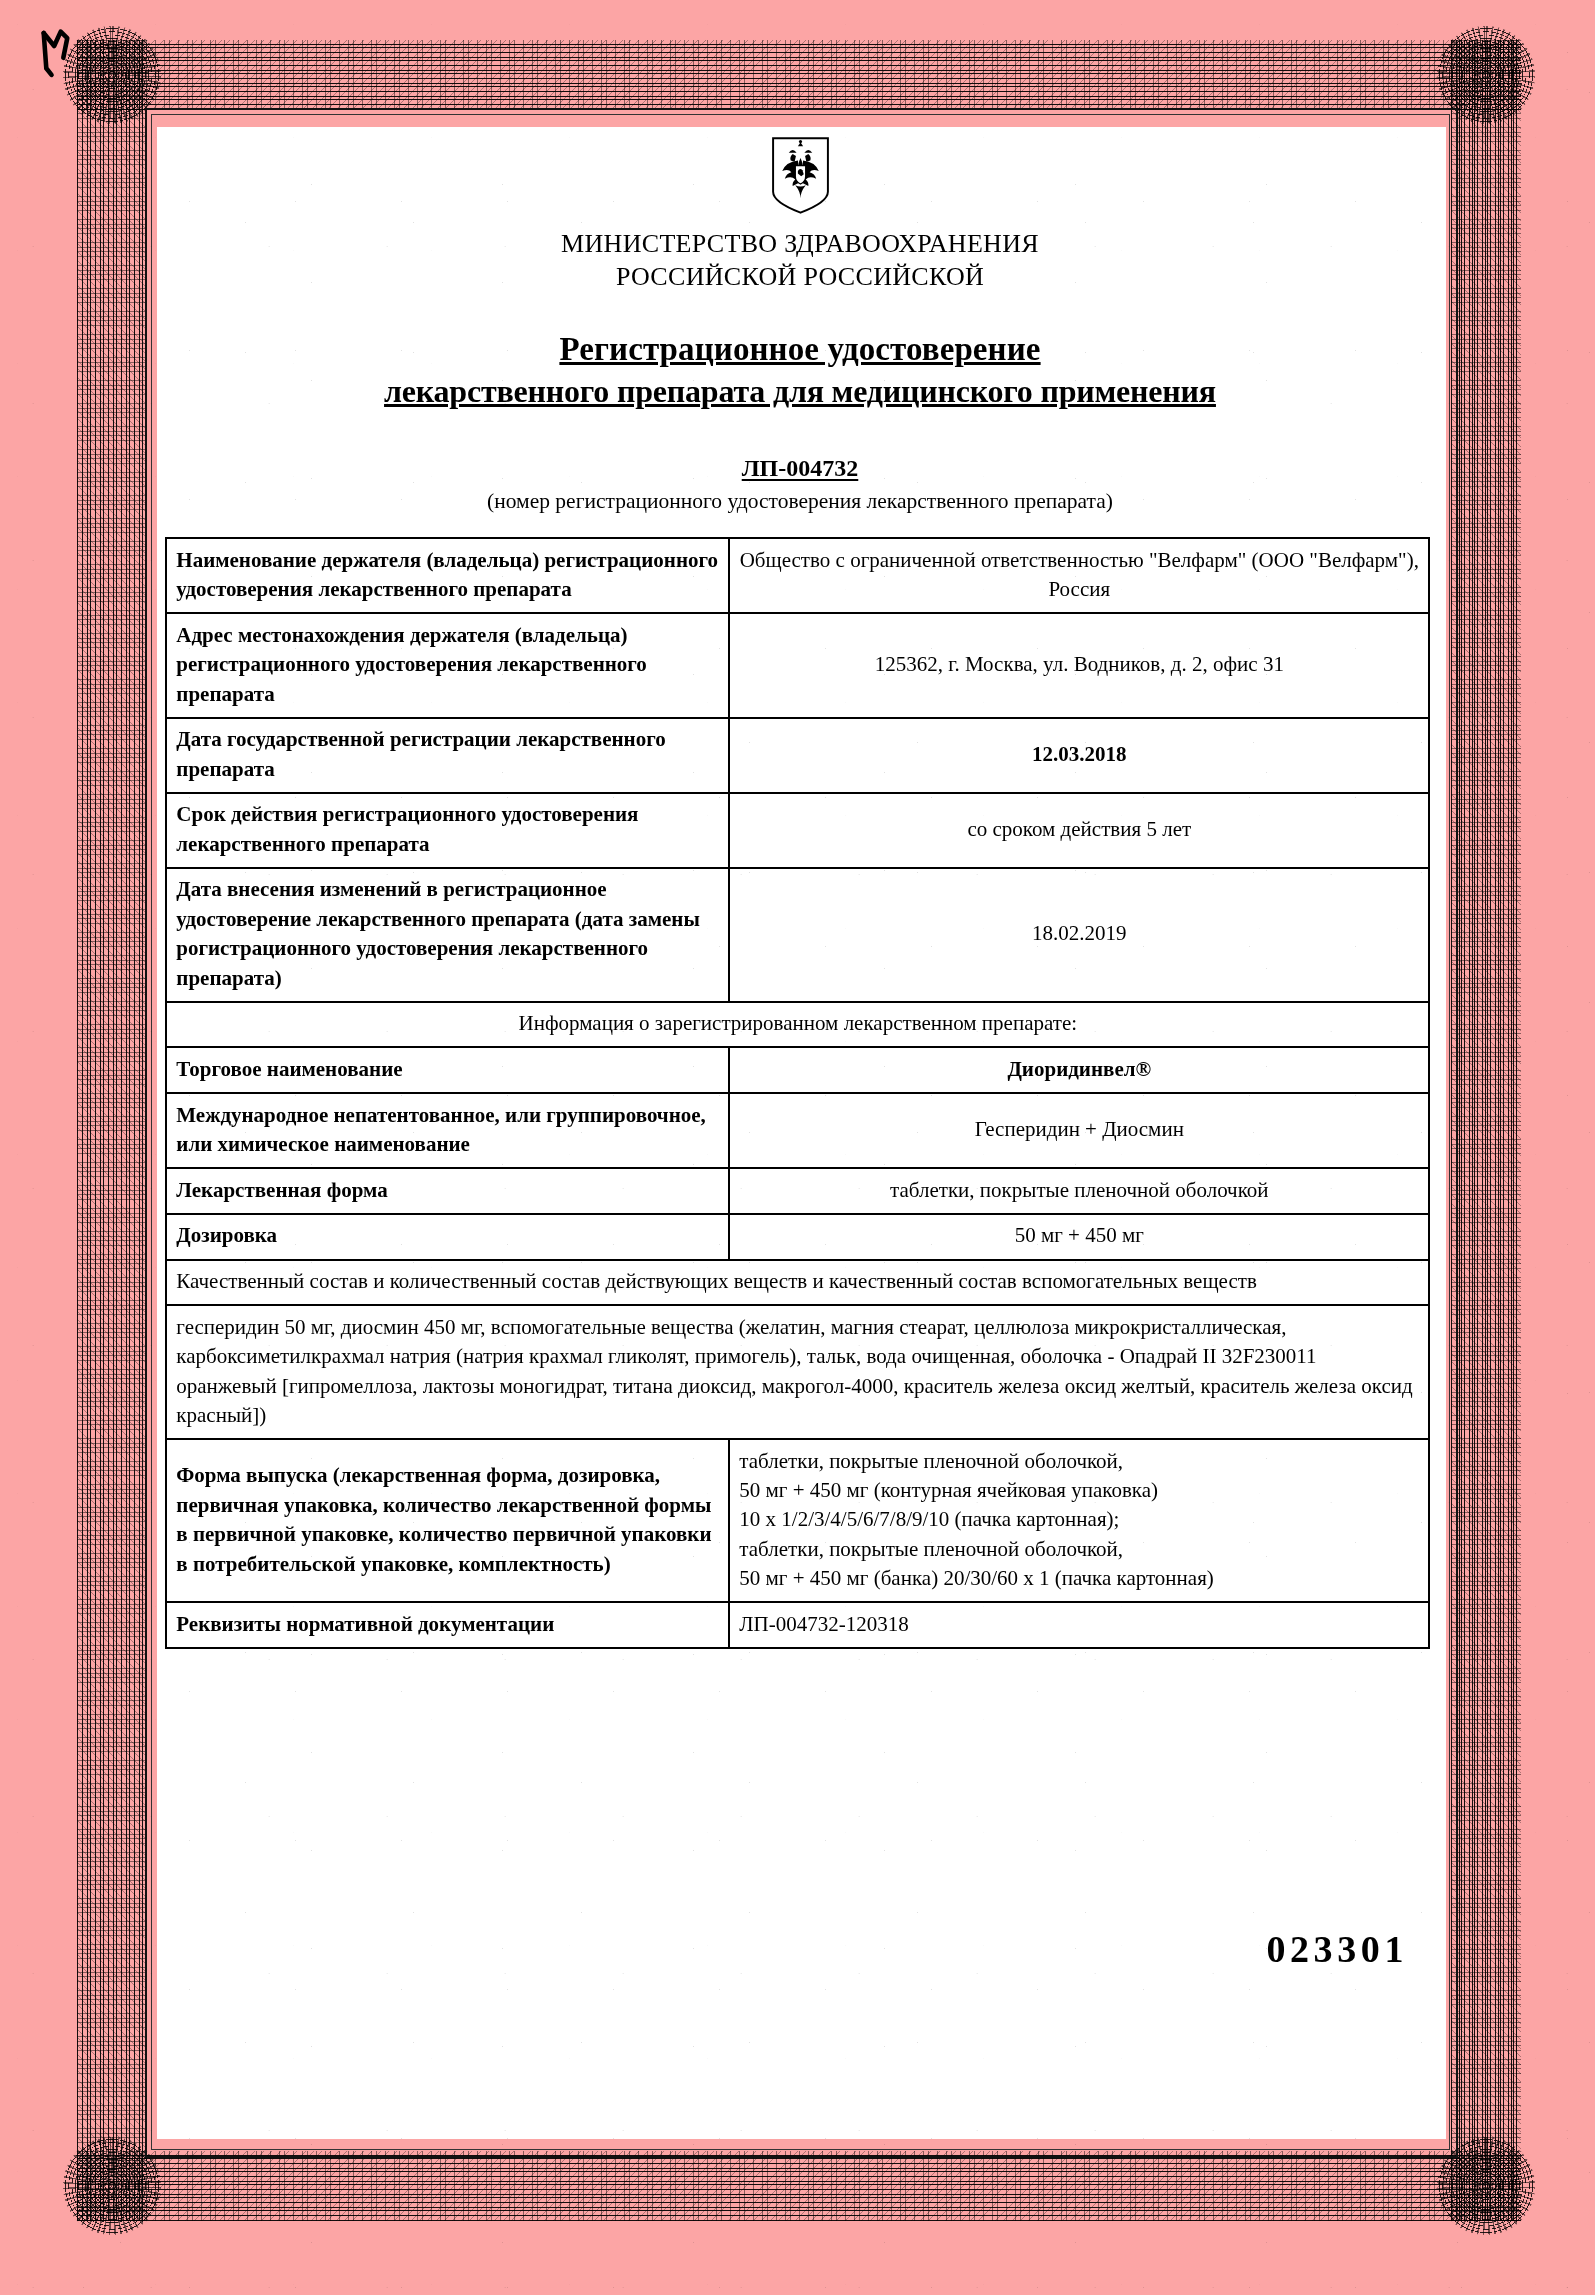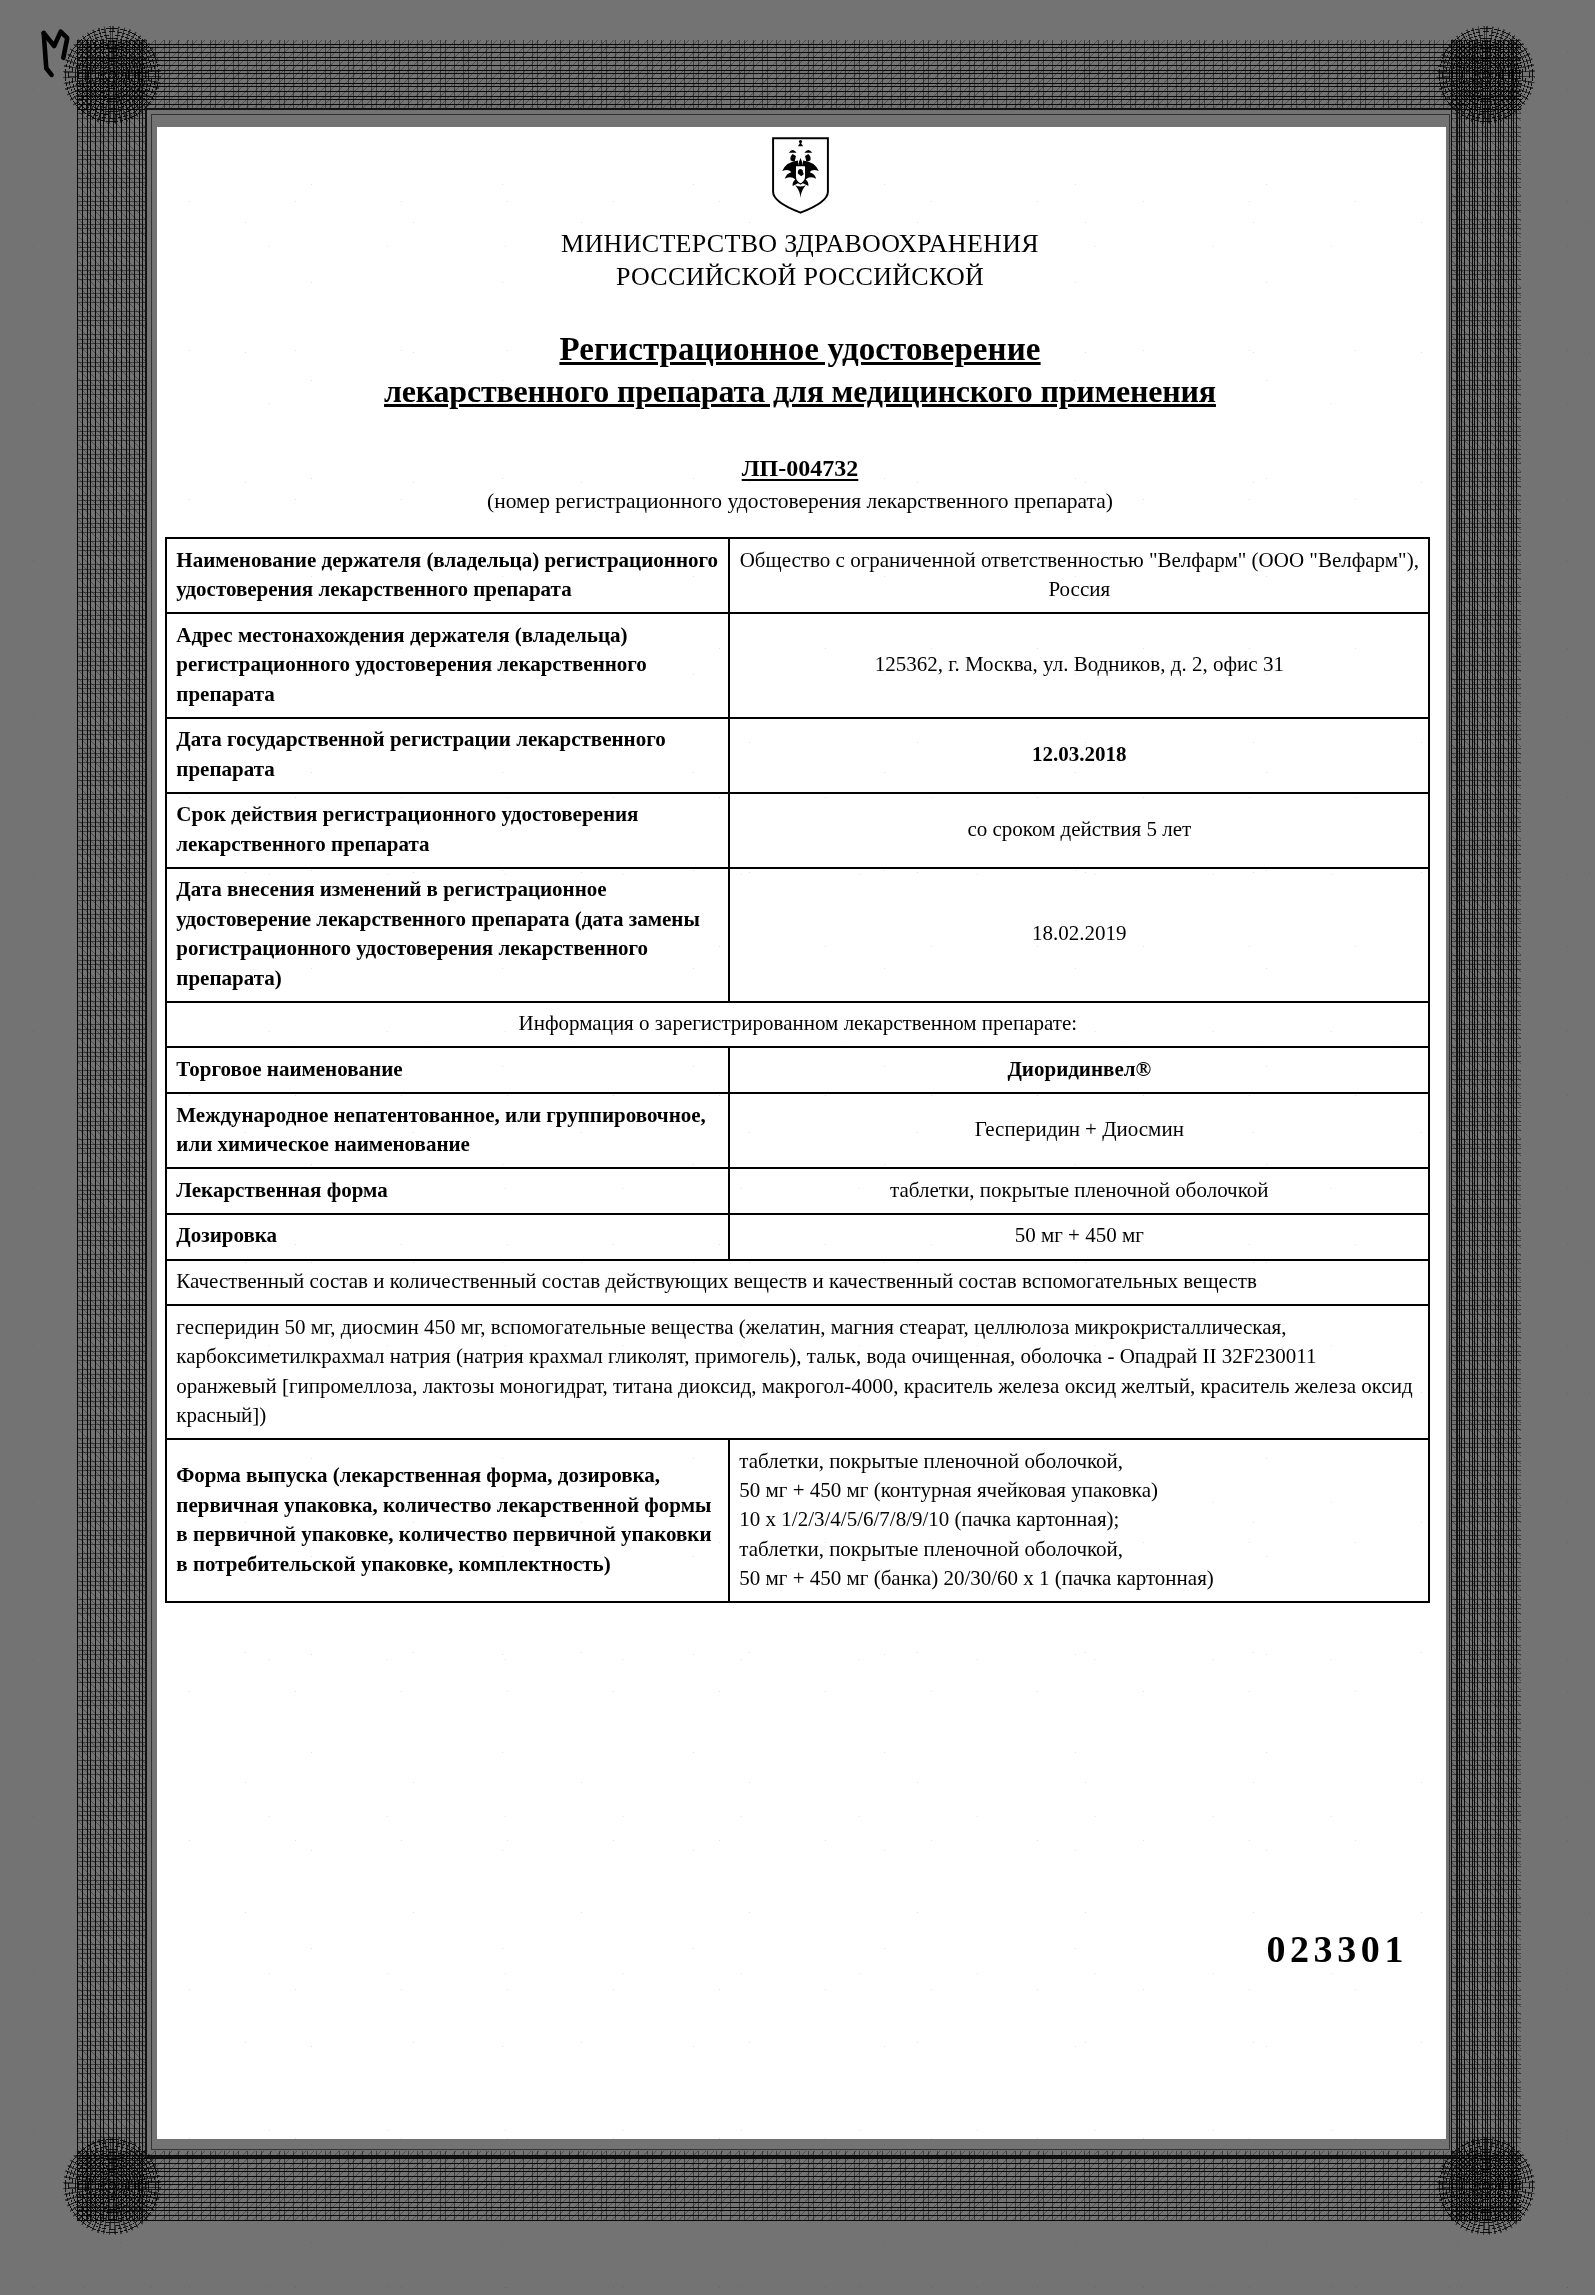--- a/index.html
+++ b/index.html
@@ -9,21 +9,21 @@
   }
   body {
     font-family: "Liberation Serif", serif;
     color: #000;
   }
 
   .page {
     position: relative;
     width: 1596px;
     height: 2295px;
-    background: #737373;
+    background: #fca5a5;
     overflow: hidden;
   }
 
   
   .hand-mark {
     position: absolute;
     left: 23.5px;
     top: 11.7px;
     width: 59px;
     height: 72px;
@@ -395,20 +395,24 @@
           <td class="lbl">Форма выпуска (лекарственная форма, дозировка, первичная упаковка, количество лекарственной формы в первичной упаковке, количество первичной упаковки в потребительской упаковке, комплектность)</td>
           <td class="val multi">
             <span class="ml">таблетки, покрытые пленочной оболочкой,</span>
             <span class="ml">50 мг + 450 мг (контурная ячейковая упаковка)</span>
             <span class="ml">10 x 1/2/3/4/5/6/7/8/9/10 (пачка картонная);</span>
             <span class="ml">таблетки, покрытые пленочной оболочкой,</span>
             <span class="ml">50 мг + 450 мг (банка) 20/30/60 х 1 (пачка картонная)</span>
           </td>
         </tr>
 
+        <tr>
+          <td class="lbl">Реквизиты нормативной документации</td>
+          <td class="val left">ЛП-004732-120318</td>
+        </tr>
       </tbody>
     </table>
 
   </div>
 
   <div class="serial">023301</div>
 
   <div class="speckle"></div>
 
 

